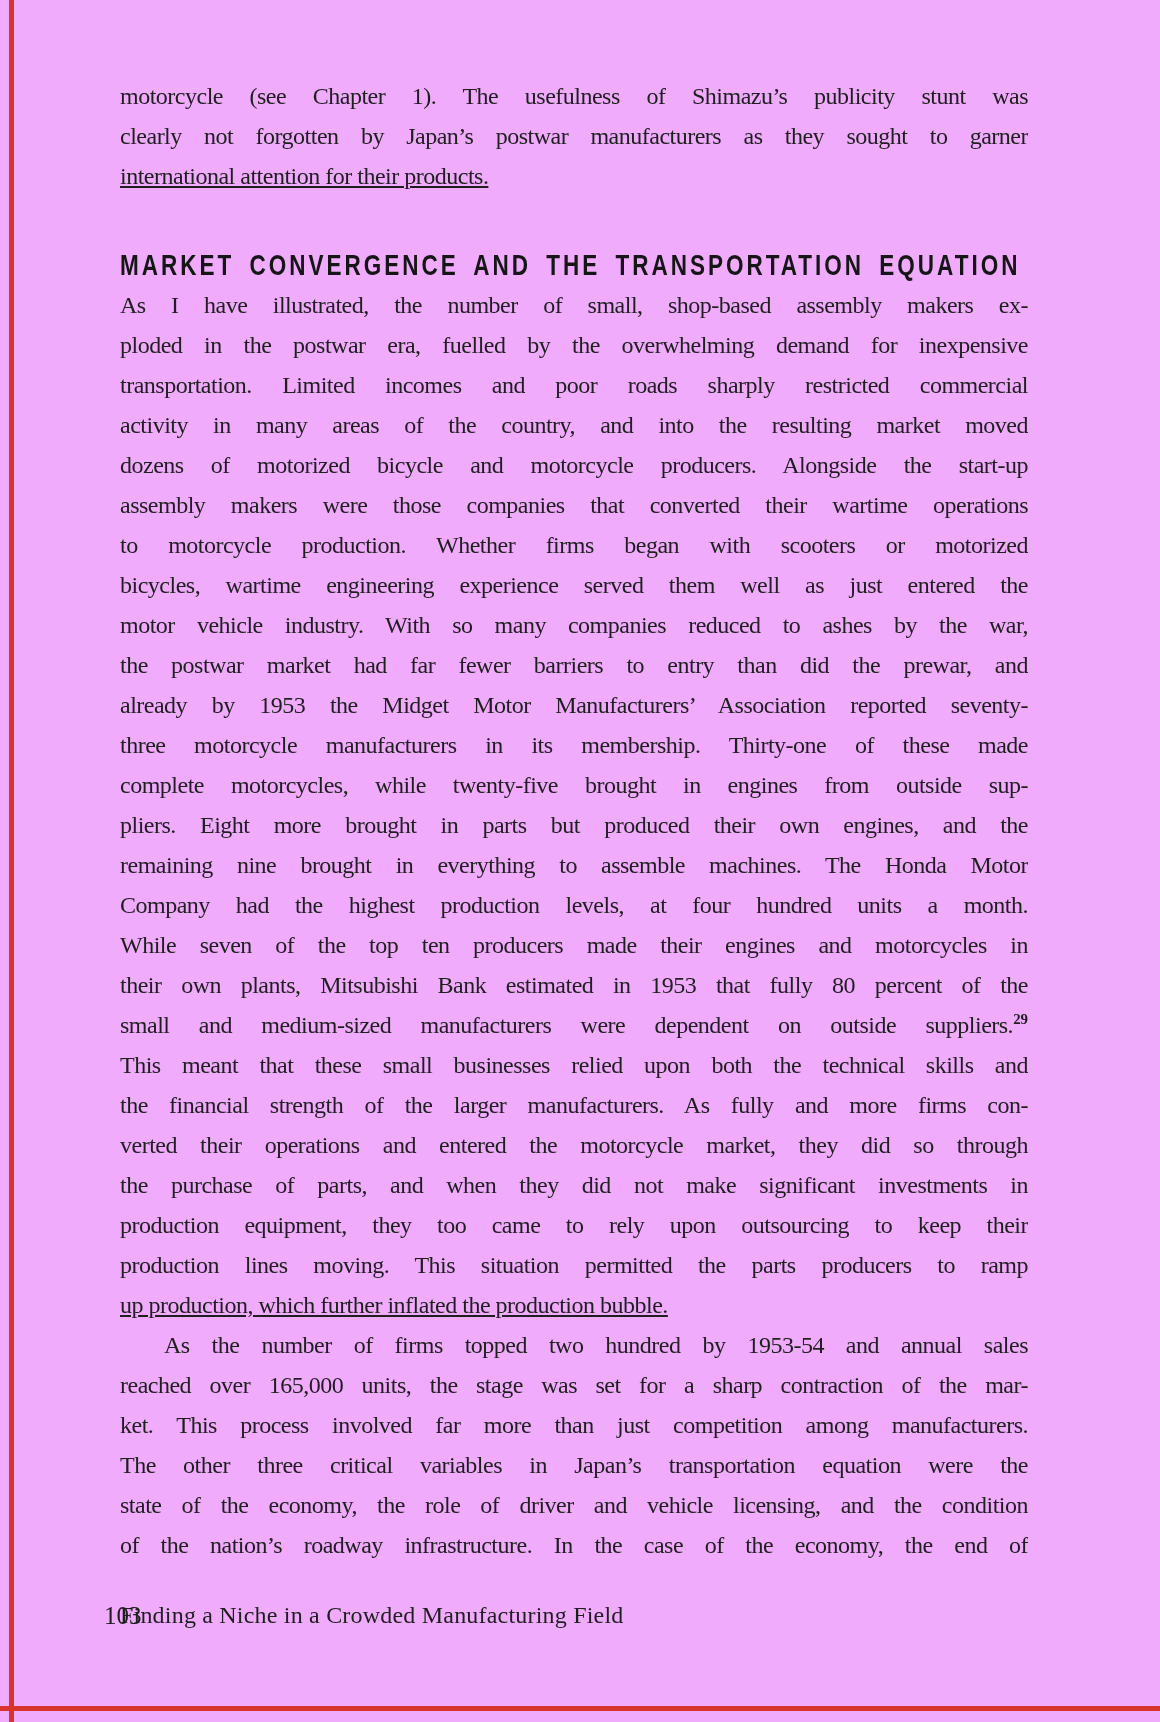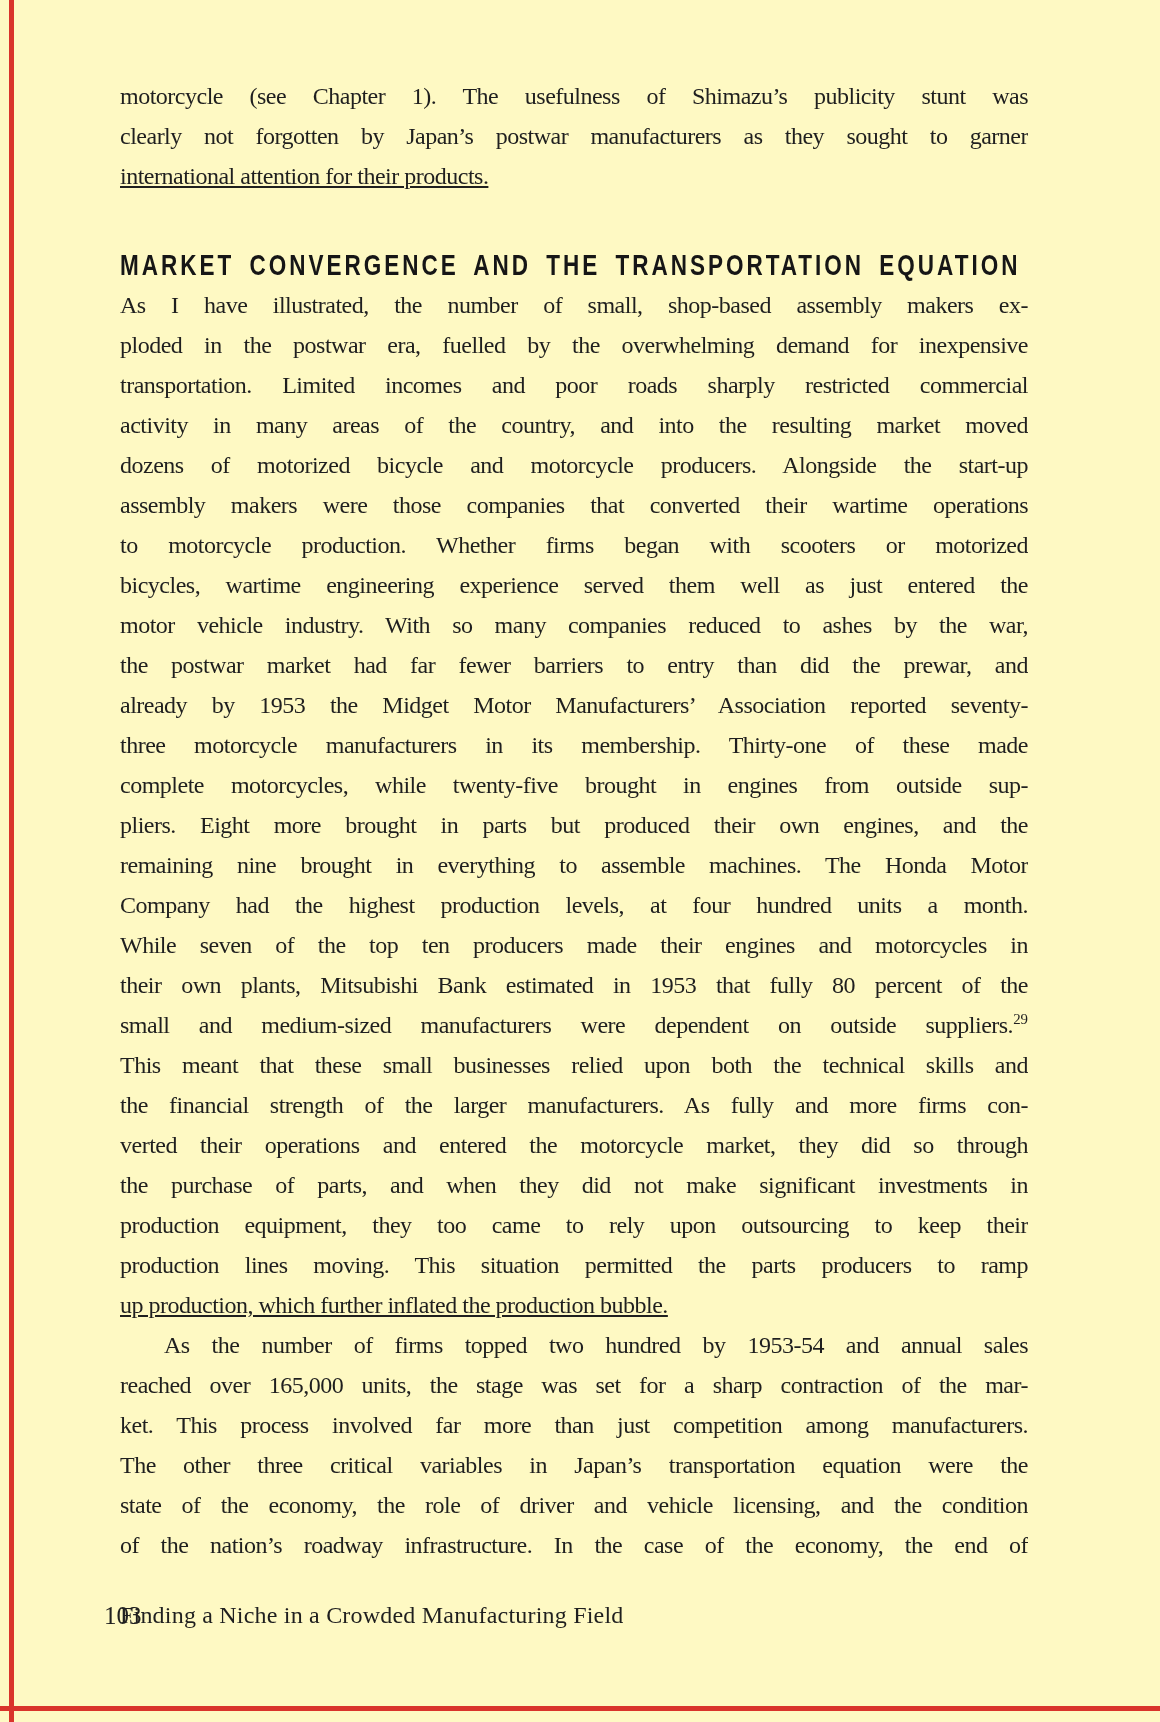--- a/index.html
+++ b/index.html
@@ -39,20 +39,21 @@
     text-align-last: justify;
     text-justify: inter-word;
   }
   .line.no-just { text-align: left; text-align-last: left; text-decoration: underline; }
   .line.indent { padding-left: 44px; }
   .line sup {
     font-size: 0.62em;
     line-height: 0;
     vertical-align: super;
     letter-spacing: 0;
+    font-weight: bold;
   }
   .intro    { top: 76px; }
   .heading  {
     top: 247px;
     height: 40px; line-height: 36px;
   }
   .heading .stretch {
     display: inline-block;
     transform: scaleX(0.75);
     transform-origin: left center;
@@ -80,21 +81,21 @@
     left: 104px; top: 1600px;
     width: 865px;
     text-align: left;
     font-size: 25px;
     line-height: 32px;
   }
 </style>
 </head>
 <body>
 
-<div class="page" style="background: #fef9c3; color: rgb(31, 31, 31);">
+<div class="page" style="background: #f0abfc; color: rgb(31, 31, 31);">
 
   <div class="scan-edge-left" style="background: rgb(217, 52, 43);"></div>
   <div class="scan-edge-bottom" style="background: rgb(217, 52, 43);"></div>
 
   <div class="textblock intro">
       <div class="line">motorcycle (see Chapter 1). The usefulness of Shimazu’s publicity stunt was</div>
       <div class="line">clearly not forgotten by Japan’s postwar manufacturers as they sought to garner</div>
       <div class="line no-just">international attention for their products.</div>
     </div>
 

